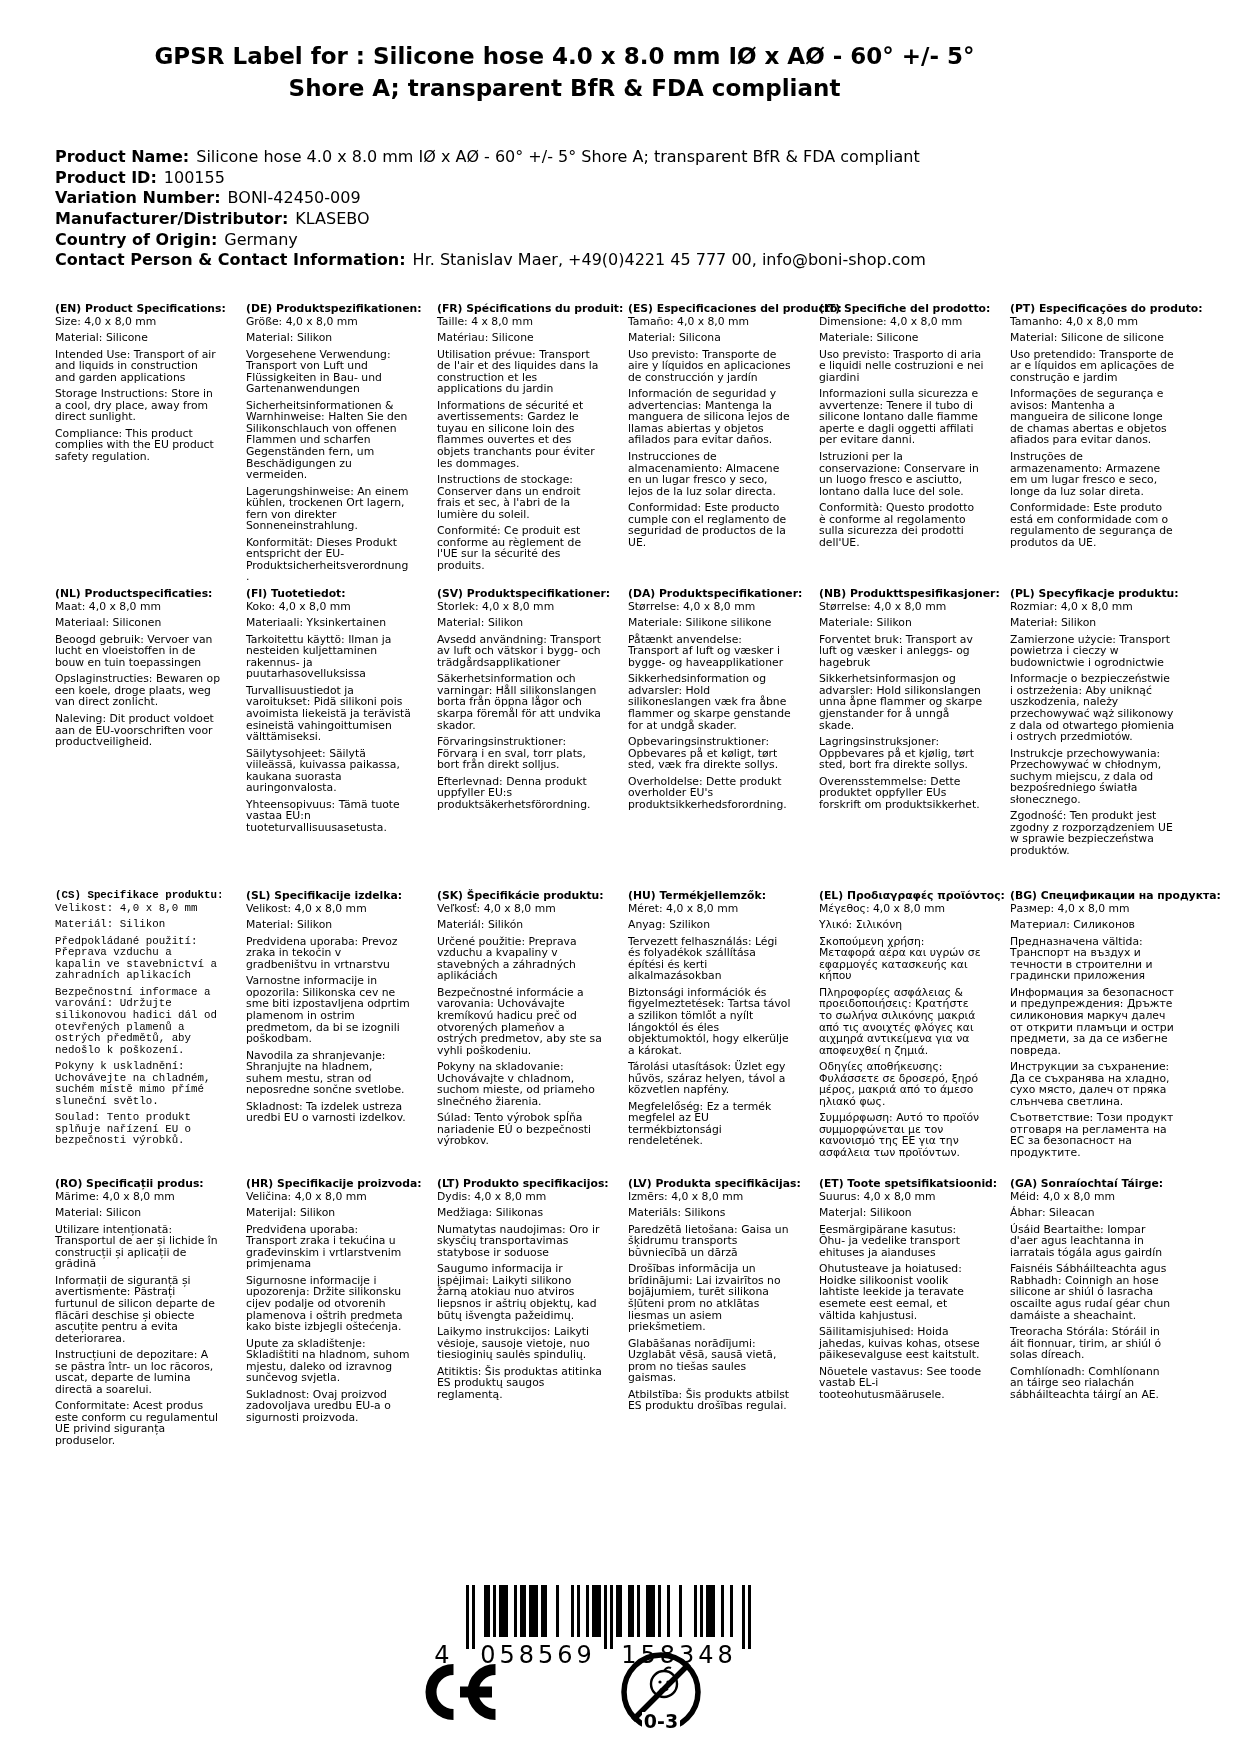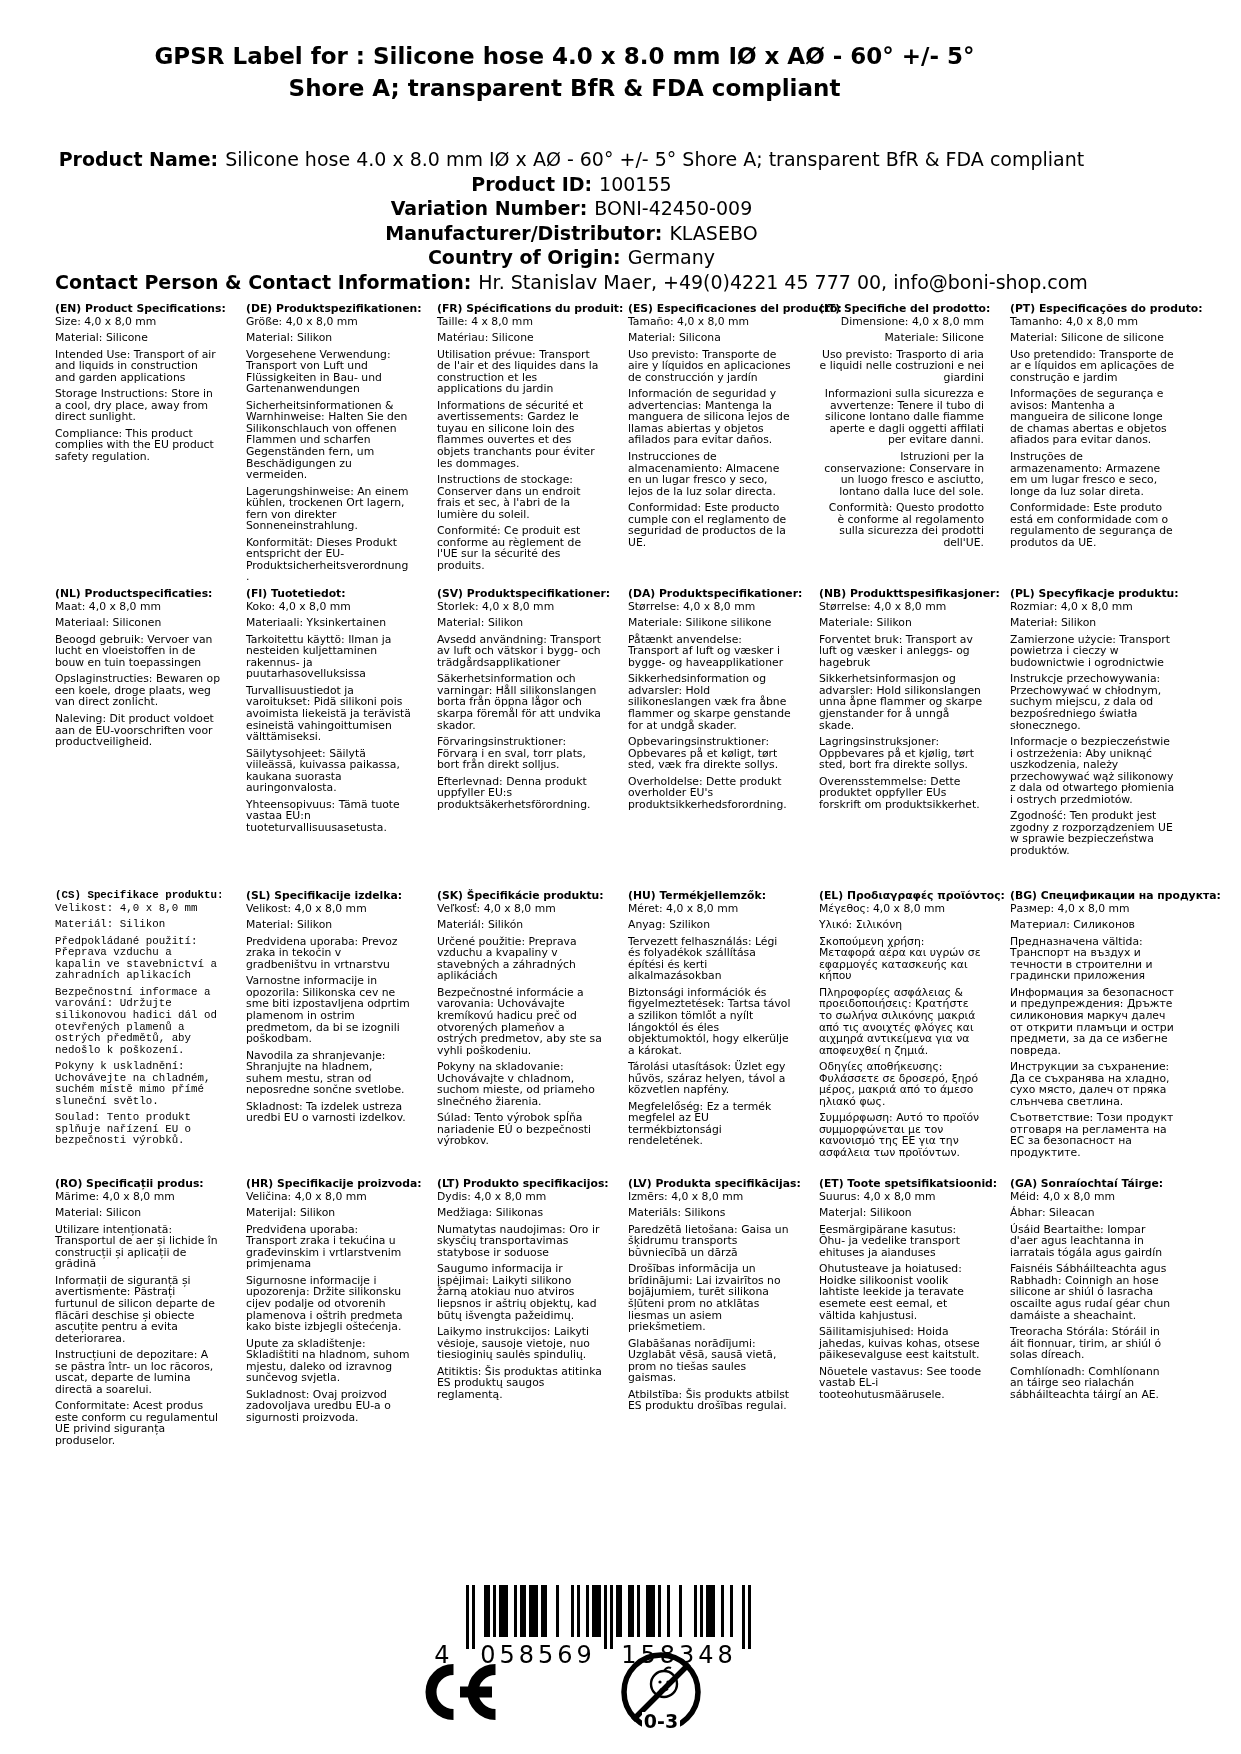--- a/index.html
+++ b/index.html
@@ -1,18 +1,18 @@
 <!DOCTYPE html>
 <html><head>
 <meta charset="utf-8">
 <style>
   html,body{margin:0;padding:0;background:#fff;}
   body{width:1241px;height:1754px;position:relative;font-family:"DejaVu Sans",sans-serif;color:#000;overflow:hidden;}
   .page-title{position:absolute;top:40px;left:0;width:1129px;text-align:center;font-weight:bold;font-size:23px;line-height:1.4;}
-  .product-info{position:absolute;top:147px;left:55px;font-size:19px;line-height:1.29;text-align:center;}
+  .product-info{position:absolute;top:147px;left:55px;font-size:16px;line-height:1.29;}
   .info-line .label{font-weight:bold;}
   .info-line .value{margin-left:7px;}
   .lang-grid{position:absolute;left:55px;top:303px;width:1040px;display:grid;grid-template-columns:repeat(6,165px);column-gap:26px;}
   .lang-block{font-size:10.8px;line-height:1.07;overflow-wrap:break-word;}
   .lang-header{font-weight:bold;white-space:nowrap;margin-bottom:1px;}
   .spec-paragraph{margin:0 0 5px 0;}
   .barcode-wrap{position:absolute;left:430px;top:1585px;}
   .ce-wrap{position:absolute;left:412px;top:1662px;}
   .age-wrap{position:absolute;left:615px;top:1648px;}
   svg text{font-family:"DejaVu Sans",sans-serif;}
@@ -65,21 +65,21 @@
     </div>
     <div class="lang-block" style="min-height: 277px;">
       <div class="lang-header">(ES) Especificaciones del producto:</div>
       <div class="spec-paragraph">Tamaño: 4,0 x 8,0 mm</div>
       <div class="spec-paragraph">Material: Silicona</div>
       <div class="spec-paragraph">Uso previsto: Transporte de aire y líquidos en aplicaciones de construcción y jardín</div>
       <div class="spec-paragraph">Información de seguridad y advertencias: Mantenga la manguera de silicona lejos de llamas abiertas y objetos afilados para evitar daños.</div>
       <div class="spec-paragraph">Instrucciones de almacenamiento: Almacene en un lugar fresco y seco, lejos de la luz solar directa.</div>
       <div class="spec-paragraph">Conformidad: Este producto cumple con el reglamento de seguridad de productos de la UE.</div>
     </div>
-    <div class="lang-block" style="min-height: 277px; text-align: right;">
+    <div class="lang-block" style="min-height: 277px;">
       <div class="lang-header">(IT) Specifiche del prodotto:</div>
       <div class="spec-paragraph">Dimensione: 4,0 x 8,0 mm</div>
       <div class="spec-paragraph">Materiale: Silicone</div>
       <div class="spec-paragraph">Uso previsto: Trasporto di aria e liquidi nelle costruzioni e nei giardini</div>
       <div class="spec-paragraph">Informazioni sulla sicurezza e avvertenze: Tenere il tubo di silicone lontano dalle fiamme aperte e dagli oggetti affilati per evitare danni.</div>
       <div class="spec-paragraph">Istruzioni per la conservazione: Conservare in un luogo fresco e asciutto, lontano dalla luce del sole.</div>
       <div class="spec-paragraph">Conformità: Questo prodotto è conforme al regolamento sulla sicurezza dei prodotti dell'UE.</div>
     </div>
     <div class="lang-block" style="min-height: 277px;">
       <div class="lang-header">(PT) Especificações do produto:</div>
@@ -132,22 +132,22 @@
       <div class="spec-paragraph">Forventet bruk: Transport av luft og væsker i anleggs- og hagebruk</div>
       <div class="spec-paragraph">Sikkerhetsinformasjon og advarsler: Hold silikonslangen unna åpne flammer og skarpe gjenstander for å unngå skade.</div>
       <div class="spec-paragraph">Lagringsinstruksjoner: Oppbevares på et kjølig, tørt sted, bort fra direkte sollys.</div>
       <div class="spec-paragraph">Overensstemmelse: Dette produktet oppfyller EUs forskrift om produktsikkerhet.</div>
     </div>
     <div class="lang-block" style="min-height: 302px;">
       <div class="lang-header">(PL) Specyfikacje produktu:</div>
       <div class="spec-paragraph">Rozmiar: 4,0 x 8,0 mm</div>
       <div class="spec-paragraph">Materiał: Silikon</div>
       <div class="spec-paragraph">Zamierzone użycie: Transport powietrza i cieczy w budownictwie i ogrodnictwie</div>
+      <div class="spec-paragraph">Informacje o bezpieczeństwie i ostrzeżenia: Aby uniknąć uszkodzenia, należy przechowywać wąż silikonowy z dala od otwartego płomienia i ostrych przedmiotów.</div>
       <div class="spec-paragraph">Instrukcje przechowywania: Przechowywać w chłodnym, suchym miejscu, z dala od bezpośredniego światła słonecznego.</div>
-      <div class="spec-paragraph">Informacje o bezpieczeństwie i ostrzeżenia: Aby uniknąć uszkodzenia, należy przechowywać wąż silikonowy z dala od otwartego płomienia i ostrych przedmiotów.</div>
       <div class="spec-paragraph">Zgodność: Ten produkt jest zgodny z rozporządzeniem UE w sprawie bezpieczeństwa produktów.</div>
     </div>
     <div class="lang-block" style="min-height: 288px; font-family: Liberation Mono, monospace;">
       <div class="lang-header">(CS) Specifikace produktu:</div>
       <div class="spec-paragraph">Velikost: 4,0 x 8,0 mm</div>
       <div class="spec-paragraph">Materiál: Silikon</div>
       <div class="spec-paragraph">Předpokládané použití: Přeprava vzduchu a kapalin ve stavebnictví a zahradních aplikacích</div>
       <div class="spec-paragraph">Bezpečnostní informace a varování: Udržujte silikonovou hadici dál od otevřených plamenů a ostrých předmětů, aby nedošlo k poškození.</div>
       <div class="spec-paragraph">Pokyny k uskladnění: Uchovávejte na chladném, suchém místě mimo přímé sluneční světlo.</div>
       <div class="spec-paragraph">Soulad: Tento produkt splňuje nařízení EU o bezpečnosti výrobků.</div>

